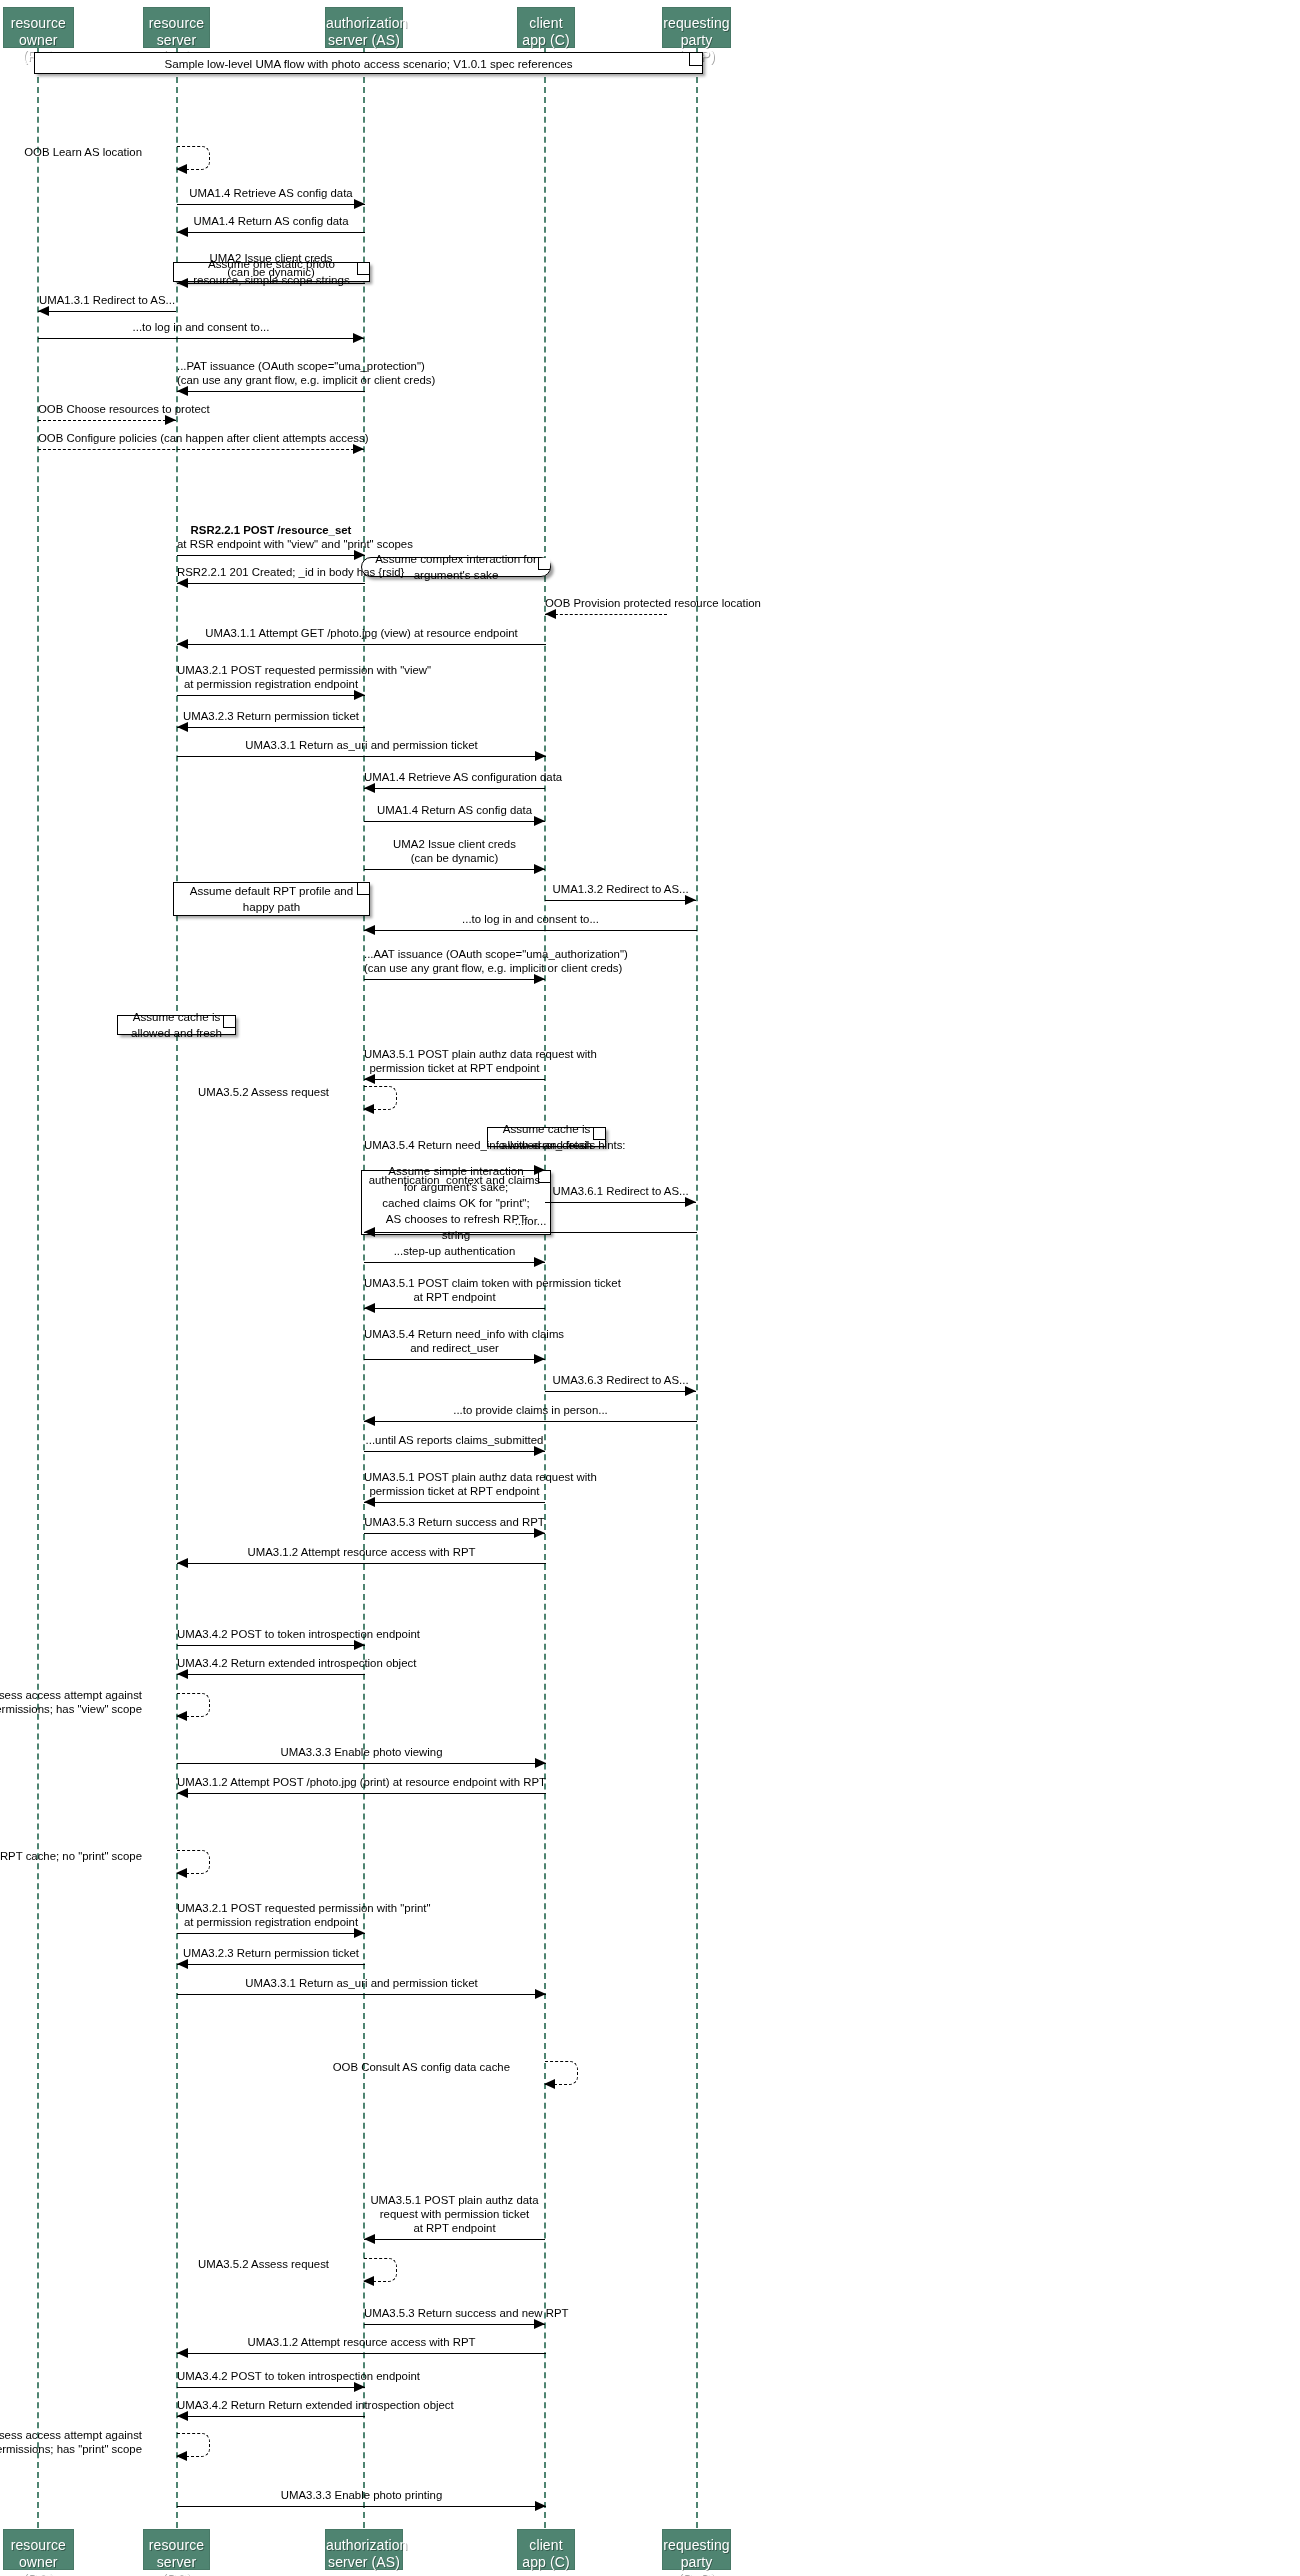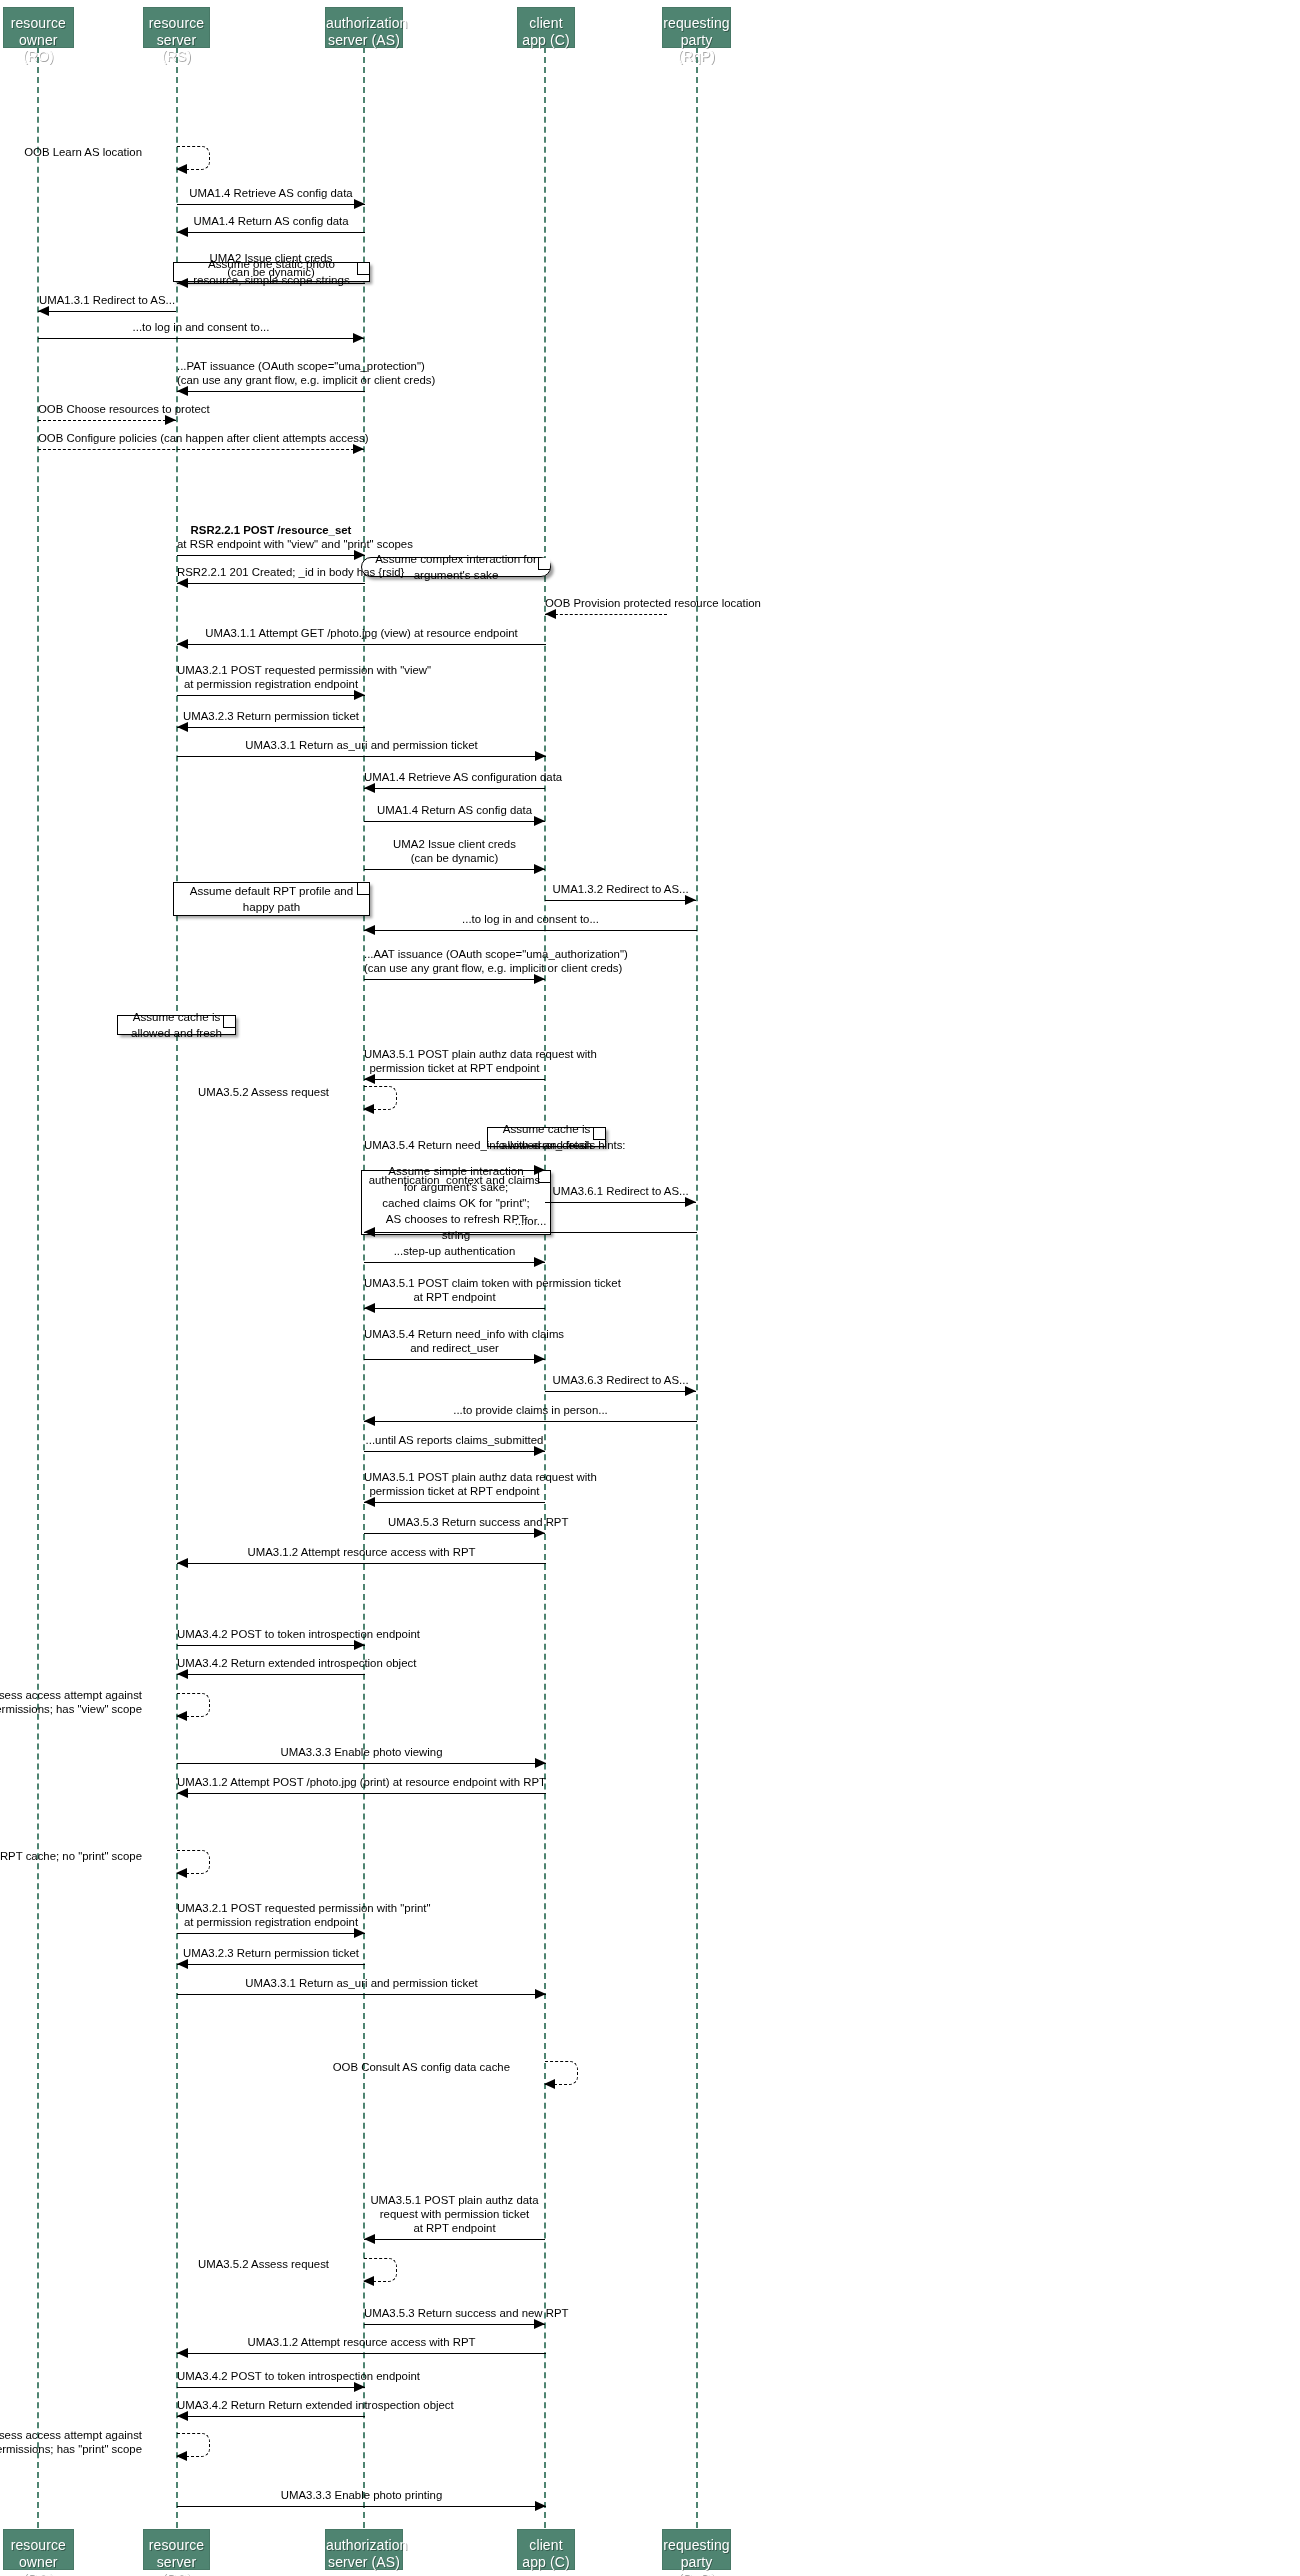--- a/index.html
+++ b/index.html
@@ -168,20 +168,24 @@
     <div class="lifeline" style="left: 544px; top: 47px; height: 2481px;"></div>
     <div class="actor" style="left: 662px; top: 6.5px; width: 69px; height: 41px;">
       <span>requesting</span>
       <span>party (RqP)</span>
     </div>
     <div class="actor" style="left: 662px; top: 2529px; width: 69px; height: 41px;">
       <span>requesting</span>
       <span>party (RqP)</span>
     </div>
     <div class="lifeline" style="left: 696px; top: 47px; height: 2481px;"></div>
+    <div class="titlebox" style="left: 34px; top: 52px; width: 669px; height: 22px;">
+      <span>Sample low-level UMA flow with photo access scenario; V1.0.1 spec references</span>
+      <div class="fold"></div>
+    </div>
     <div class="note" style="left: 173px; top: 262px; width: 197px; height: 20.4px;">
       <div>Assume one static photo resource, simple scope strings</div>
       <div class="fold"></div>
     </div>
     <div class="note" style="left: 361px; top: 557px; width: 190px; height: 20.4px; border-radius: 10px;">
       <div>Assume complex interaction for argument's sake</div>
       <div class="fold"></div>
     </div>
     <div class="note" style="left: 173px; top: 882px; width: 197px; height: 34px;">
       <div>Assume default RPT profile and happy path</div>
@@ -377,21 +381,21 @@
       <div class="line" style="top: 16.7px;"></div>
       <div class="arrowhead right" style="top: 12px; right: 0px;"></div>
     </div>
     <div class="msg" style="left: 364px; top: 1471px; width: 181px; height: 36px;">
       <div class="lbl two" style="top: 0px;">UMA3.5.1 POST plain authz data request with</div>
       <div class="lbl two" style="top: 14px;">permission ticket at RPT endpoint</div>
       <div class="line" style="top: 31px;"></div>
       <div class="arrowhead left" style="top: 26px; left: 0px;"></div>
     </div>
     <div class="msg" style="left: 364px; top: 1516px; width: 181px; height: 22px;">
-      <div class="lbl" style="top: 0px; margin-left: 24px;">UMA3.5.3 Return success and RPT</div>
+      <div class="lbl" style="top: 0px;">UMA3.5.3 Return success and RPT</div>
       <div class="line" style="top: 16.7px;"></div>
       <div class="arrowhead right" style="top: 12px; right: 0px;"></div>
     </div>
     <div class="msg" style="left: 177px; top: 1546px; width: 369px; height: 22px;">
       <div class="lbl" style="top: 0px;">UMA3.1.2 Attempt resource access with RPT</div>
       <div class="line" style="top: 16.7px;"></div>
       <div class="arrowhead left" style="top: 12px; left: 0px;"></div>
     </div>
     <div class="msg" style="left: 177px; top: 1628px; width: 188px; height: 22px;">
       <div class="lbl" style="top: 0px;">UMA3.4.2 POST to token introspection endpoint</div>

